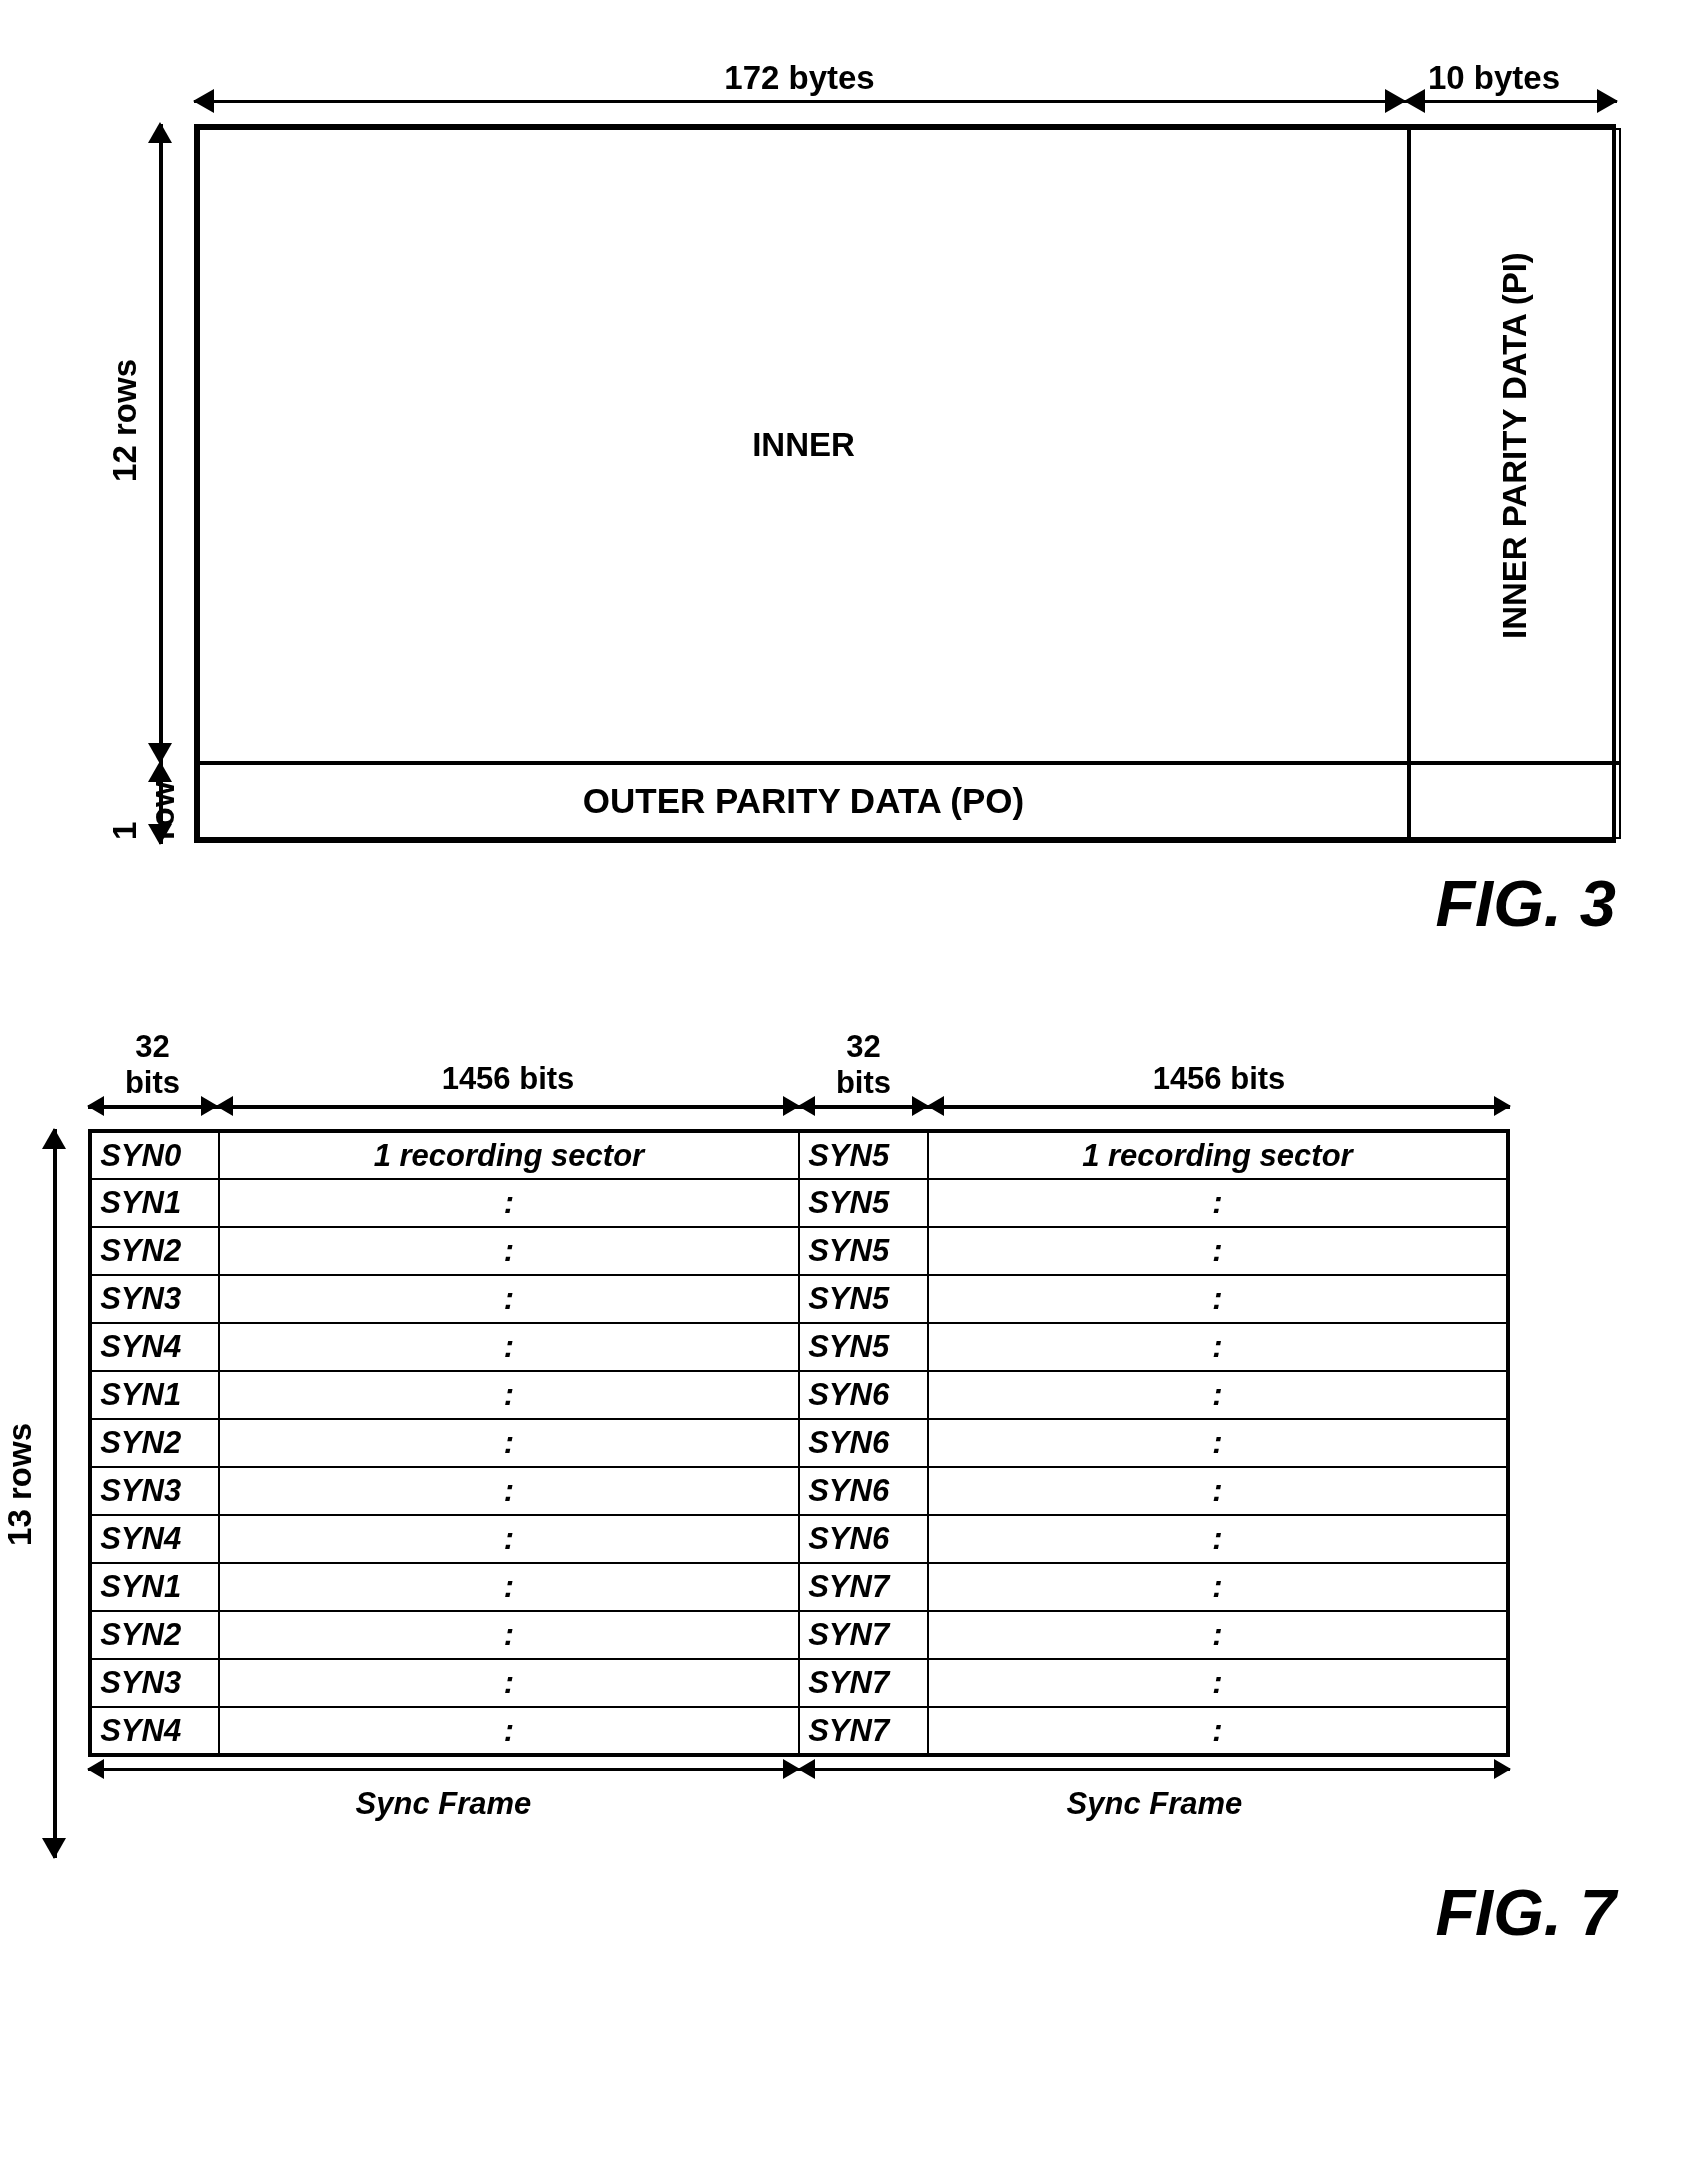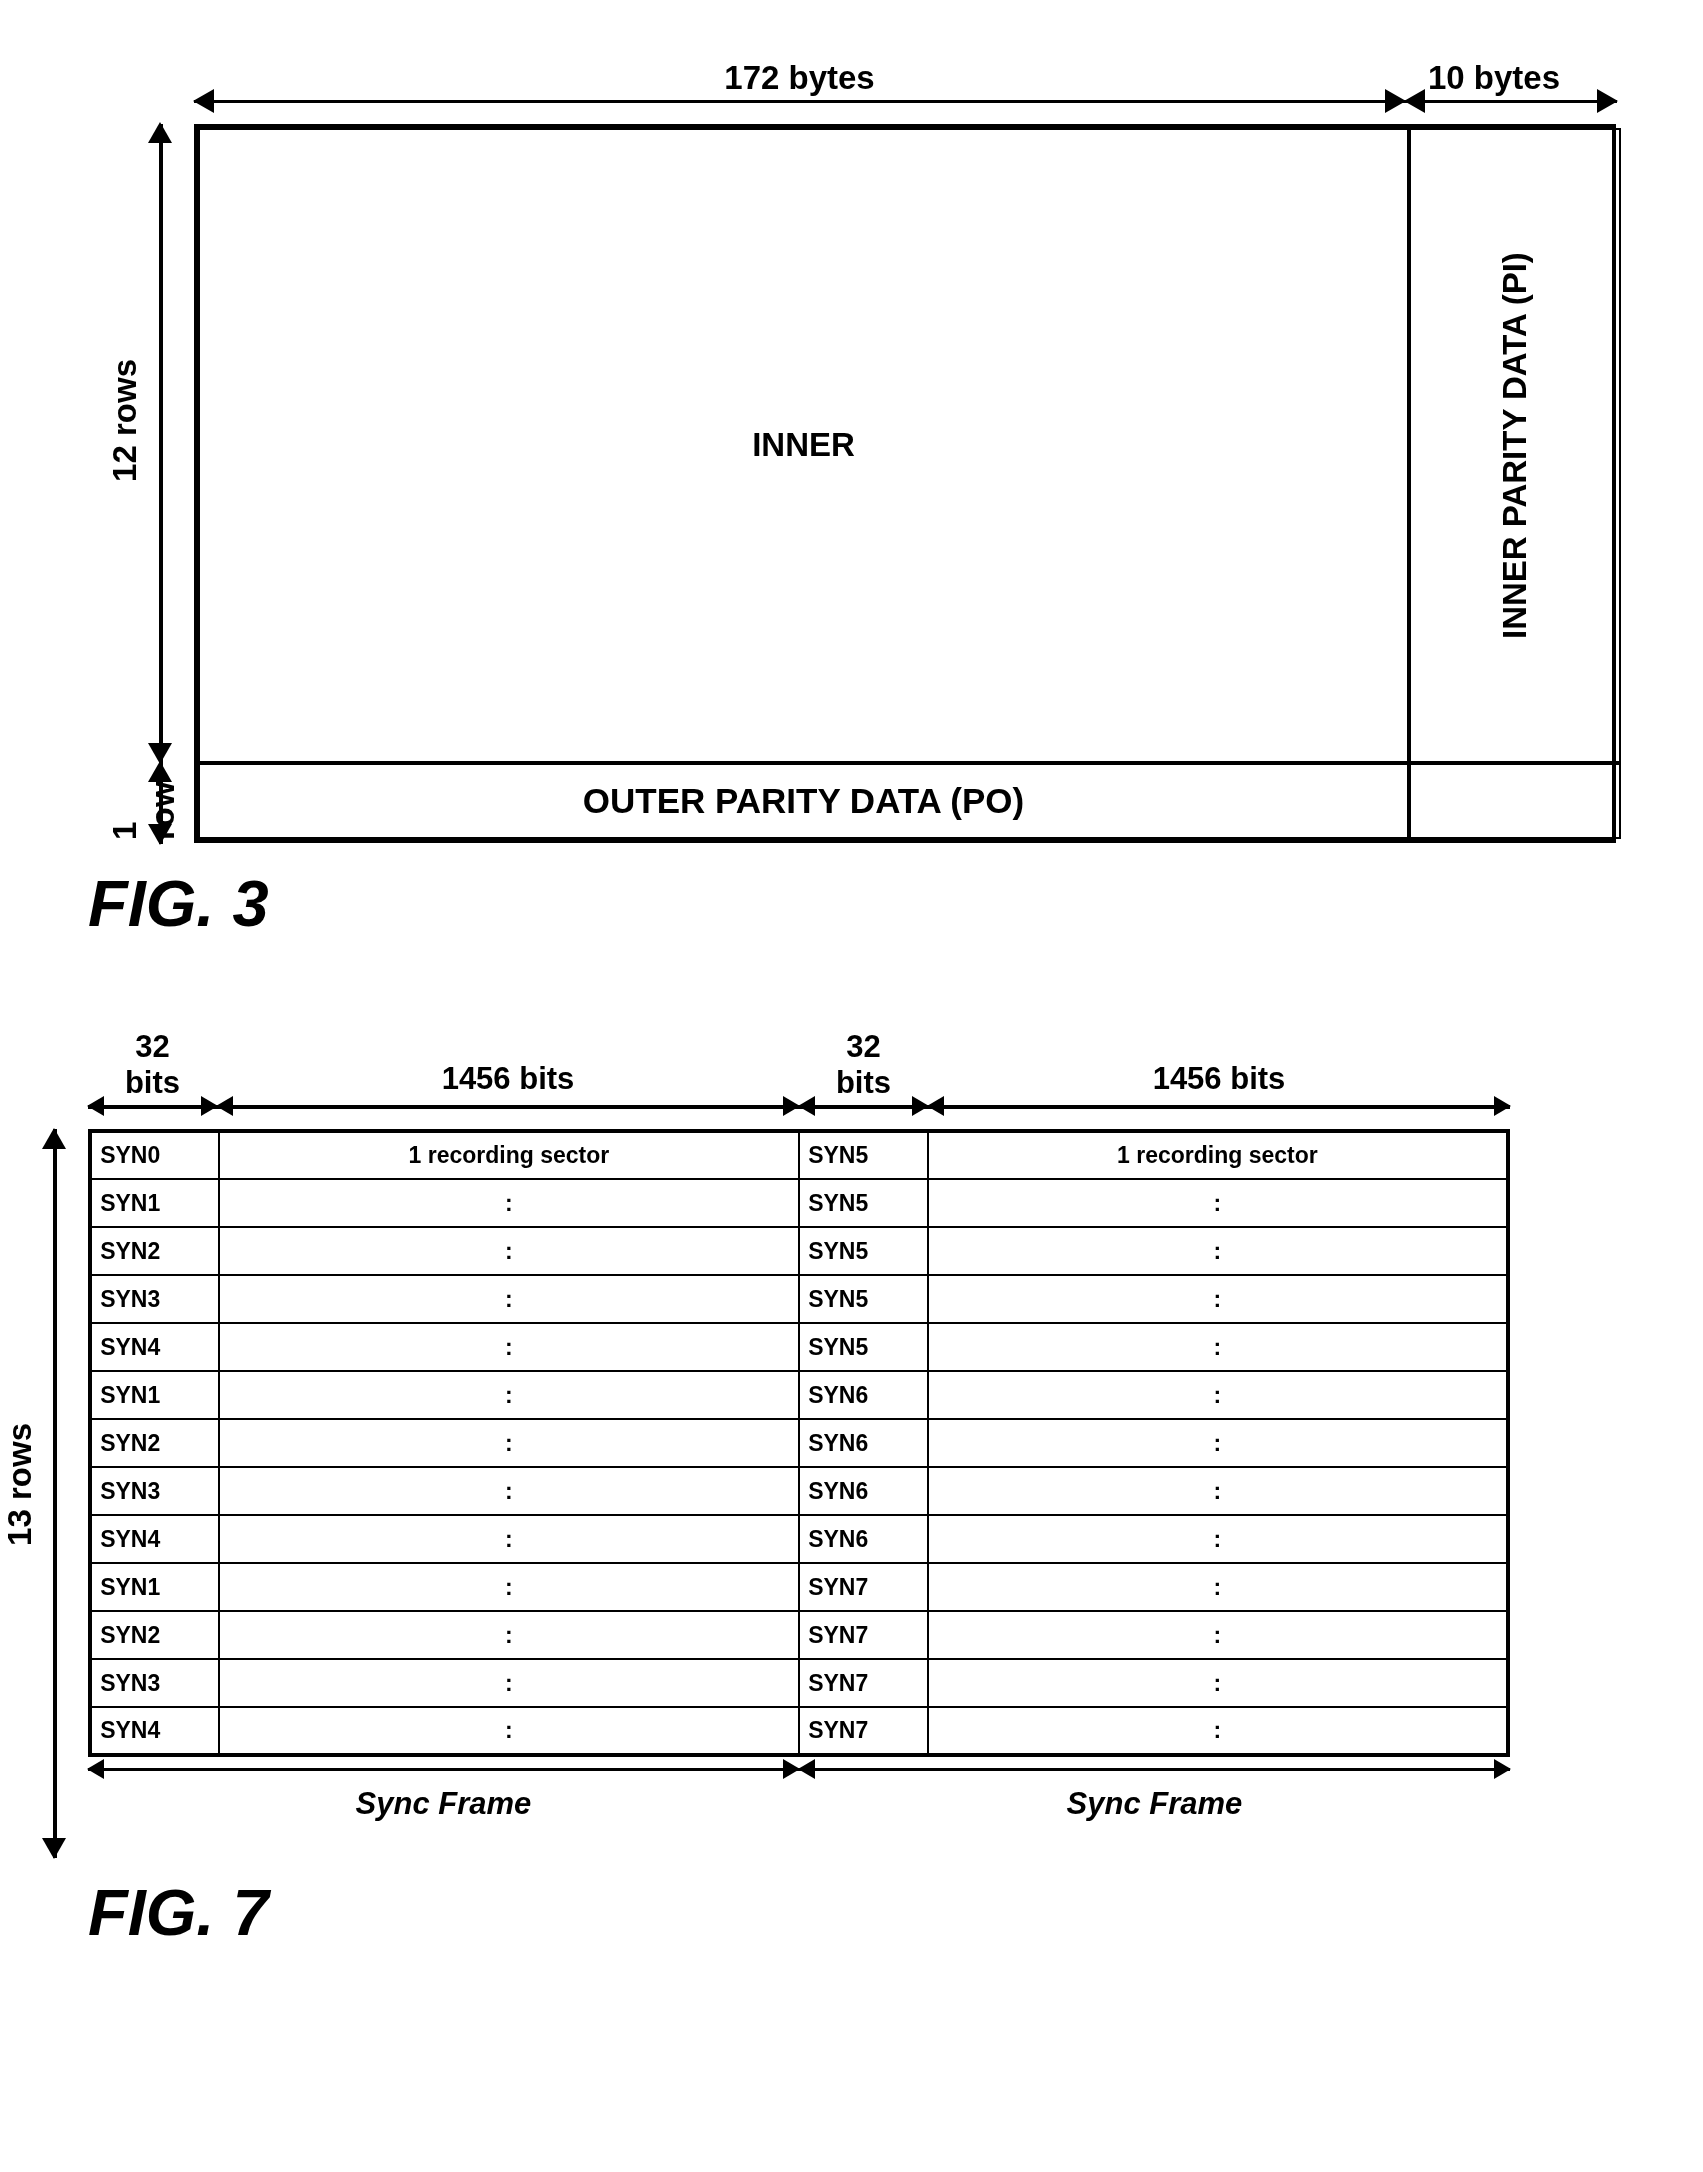--- a/index.html
+++ b/index.html
@@ -9,21 +9,21 @@
     color: #000;
     margin: 0;
     padding: 35px 23.5px;
     width: 1704px;
   }
   .figure-wrap {
     width: 1528px;
     margin: 0 auto 88px auto;
   }
   .fig-label {
-    text-align: left;
+    text-align: right;
     font-size: 65px;
     font-weight: bold;
     font-style: italic;
     margin-top: 23.5px;
   }
 
   
   .fig3-outer {
     position: relative;
     margin-left: 106px;
@@ -142,26 +142,27 @@
   .fig4-dim-arrow-row::before { left: -1.2px; border-right: 17.6px solid #000; }
   .fig4-dim-arrow-row::after  { right: -1.2px; border-left: 17.6px solid #000; }
 
   .fig4-table {
     border: 4.7px solid #000;
     border-collapse: collapse;
     width: 1422px;
   }
   .fig4-table td {
     border: 2.4px solid #000;
-    font-size: 23px;
+    font-size: 31px;
     font-weight: bold;
     padding: 3.5px 8.2px;
     height: 48px;
     text-align: center;
     vertical-align: middle;
+    font-style: italic;
   }
   .fig4-table td.syn { text-align: left; }
   .fig4-table td.data-col { font-weight: bold; }
 
   .fig4-left-dims {
     position: absolute;
     left: -94px;
     top: 100px;
     width: 88px;
     height: 705px;

